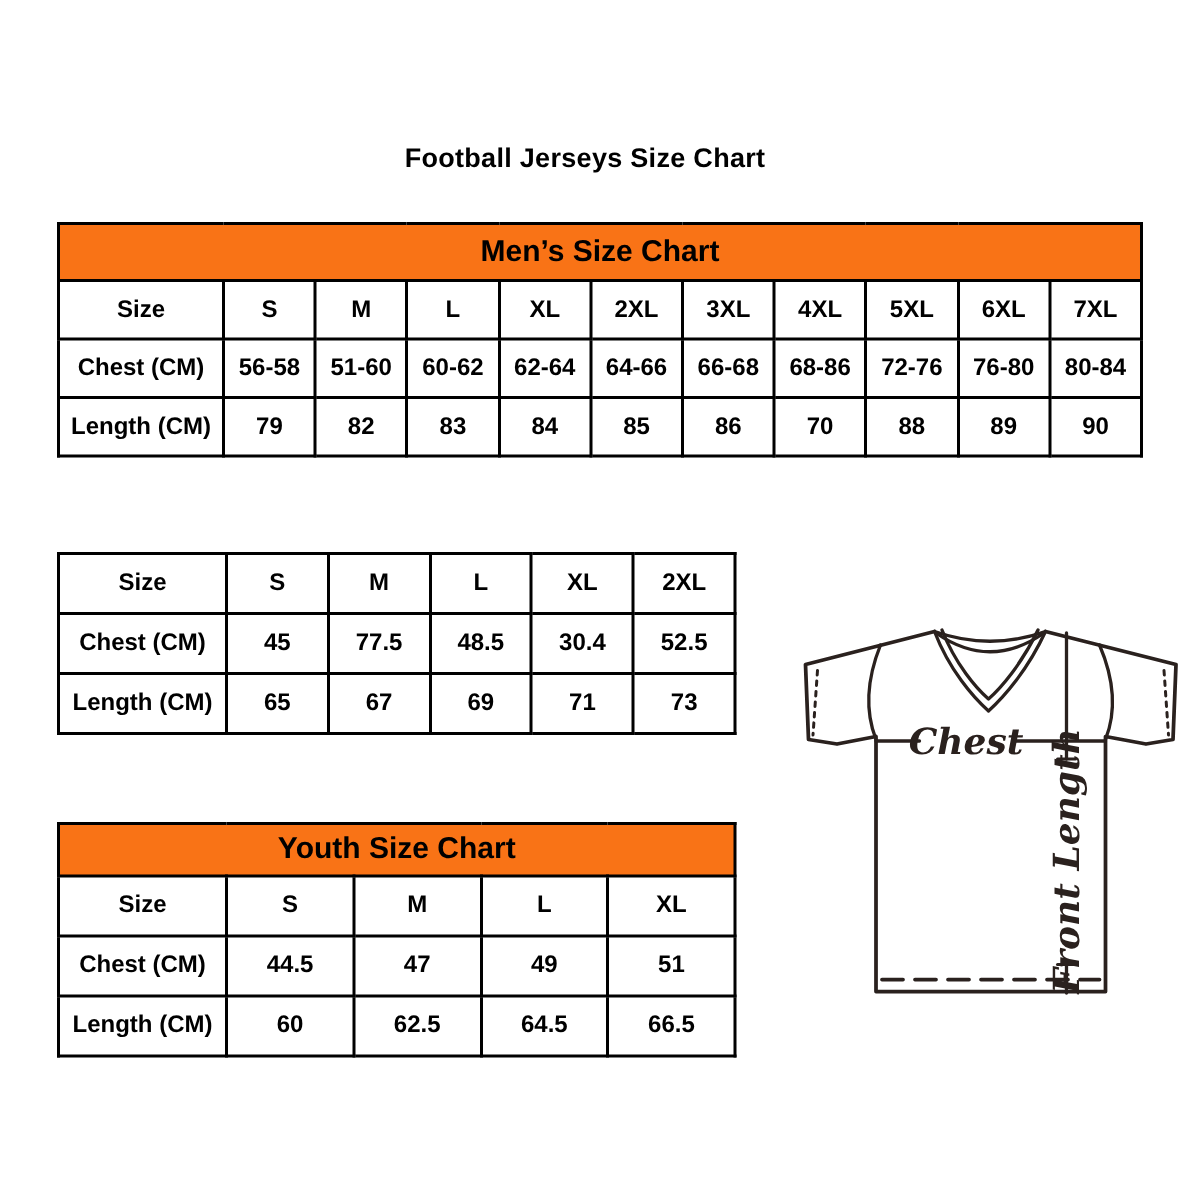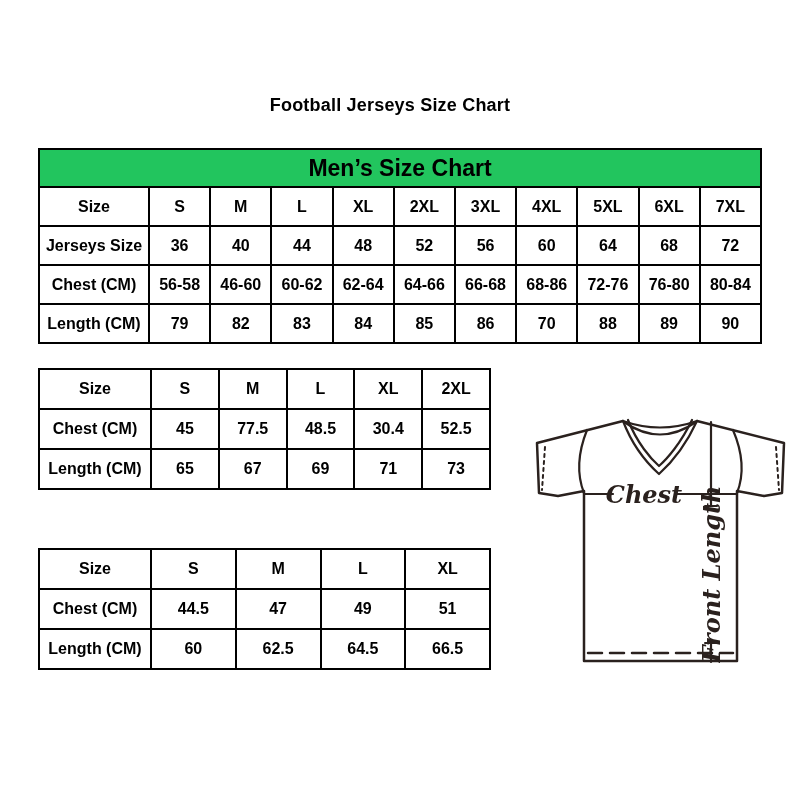--- a/index.html
+++ b/index.html
@@ -13,21 +13,21 @@
   }
   table.size-table{
     position:absolute;border-collapse:collapse;table-layout:fixed;
     background:#fff;
   }
   table.size-table td{
     border:2px solid #000;text-align:center;vertical-align:middle;
     font-weight:bold;font-size:16px;padding:0;overflow:hidden;white-space:nowrap;
   }
   table.size-table td.table-header{
-    background:#22c55e;font-size:23px;
+    background:#f97316;font-size:20px;
   }
   #men-table{left:38px;top:148px;width:724px;}
   #men-table td{height:37px;}
   #men-table td.table-header{height:36px;}
   #women-table{left:38px;top:368px;width:453px;}
   #youth-table{left:38px;top:548px;width:453px;}
   #women-table td,#youth-table td{height:38px;}
   #women-table td.table-header,#youth-table td.table-header{height:33px;}
   .jersey-wrap{position:absolute;left:527px;top:403px;width:270px;height:270px;}
   .jersey-wrap svg{display:block;width:270px;height:270px;}
@@ -66,36 +66,23 @@
     <td>L</td>
     <td>XL</td>
     <td>2XL</td>
     <td>3XL</td>
     <td>4XL</td>
     <td>5XL</td>
     <td>6XL</td>
     <td>7XL</td>
   </tr>
   <tr>
-    <td>Jerseys Size</td>
-    <td>36</td>
-    <td>40</td>
-    <td>44</td>
-    <td>48</td>
-    <td>52</td>
-    <td>56</td>
-    <td>60</td>
-    <td>64</td>
-    <td>68</td>
-    <td>72</td>
-  </tr>
-  <tr>
     <td>Chest (CM)</td>
     <td>56-58</td>
-    <td>46-60</td>
+    <td>51-60</td>
     <td>60-62</td>
     <td>62-64</td>
     <td>64-66</td>
     <td>66-68</td>
     <td>68-86</td>
     <td>72-76</td>
     <td>76-80</td>
     <td>80-84</td>
   </tr>
   <tr>
@@ -153,20 +140,23 @@
 
 <table class="size-table" id="youth-table">
   <colgroup>
       <col style="width:112px">
       <col>
       <col>
       <col>
       <col>
     </colgroup>
   <tbody>
+      <tr>
+    <td class="table-header" colspan="5">Youth Size Chart</td>
+  </tr>
   <tr>
     <td>Size</td>
     <td>S</td>
     <td>M</td>
     <td>L</td>
     <td>XL</td>
   </tr>
   <tr>
     <td>Chest (CM)</td>
     <td>44.5</td>

